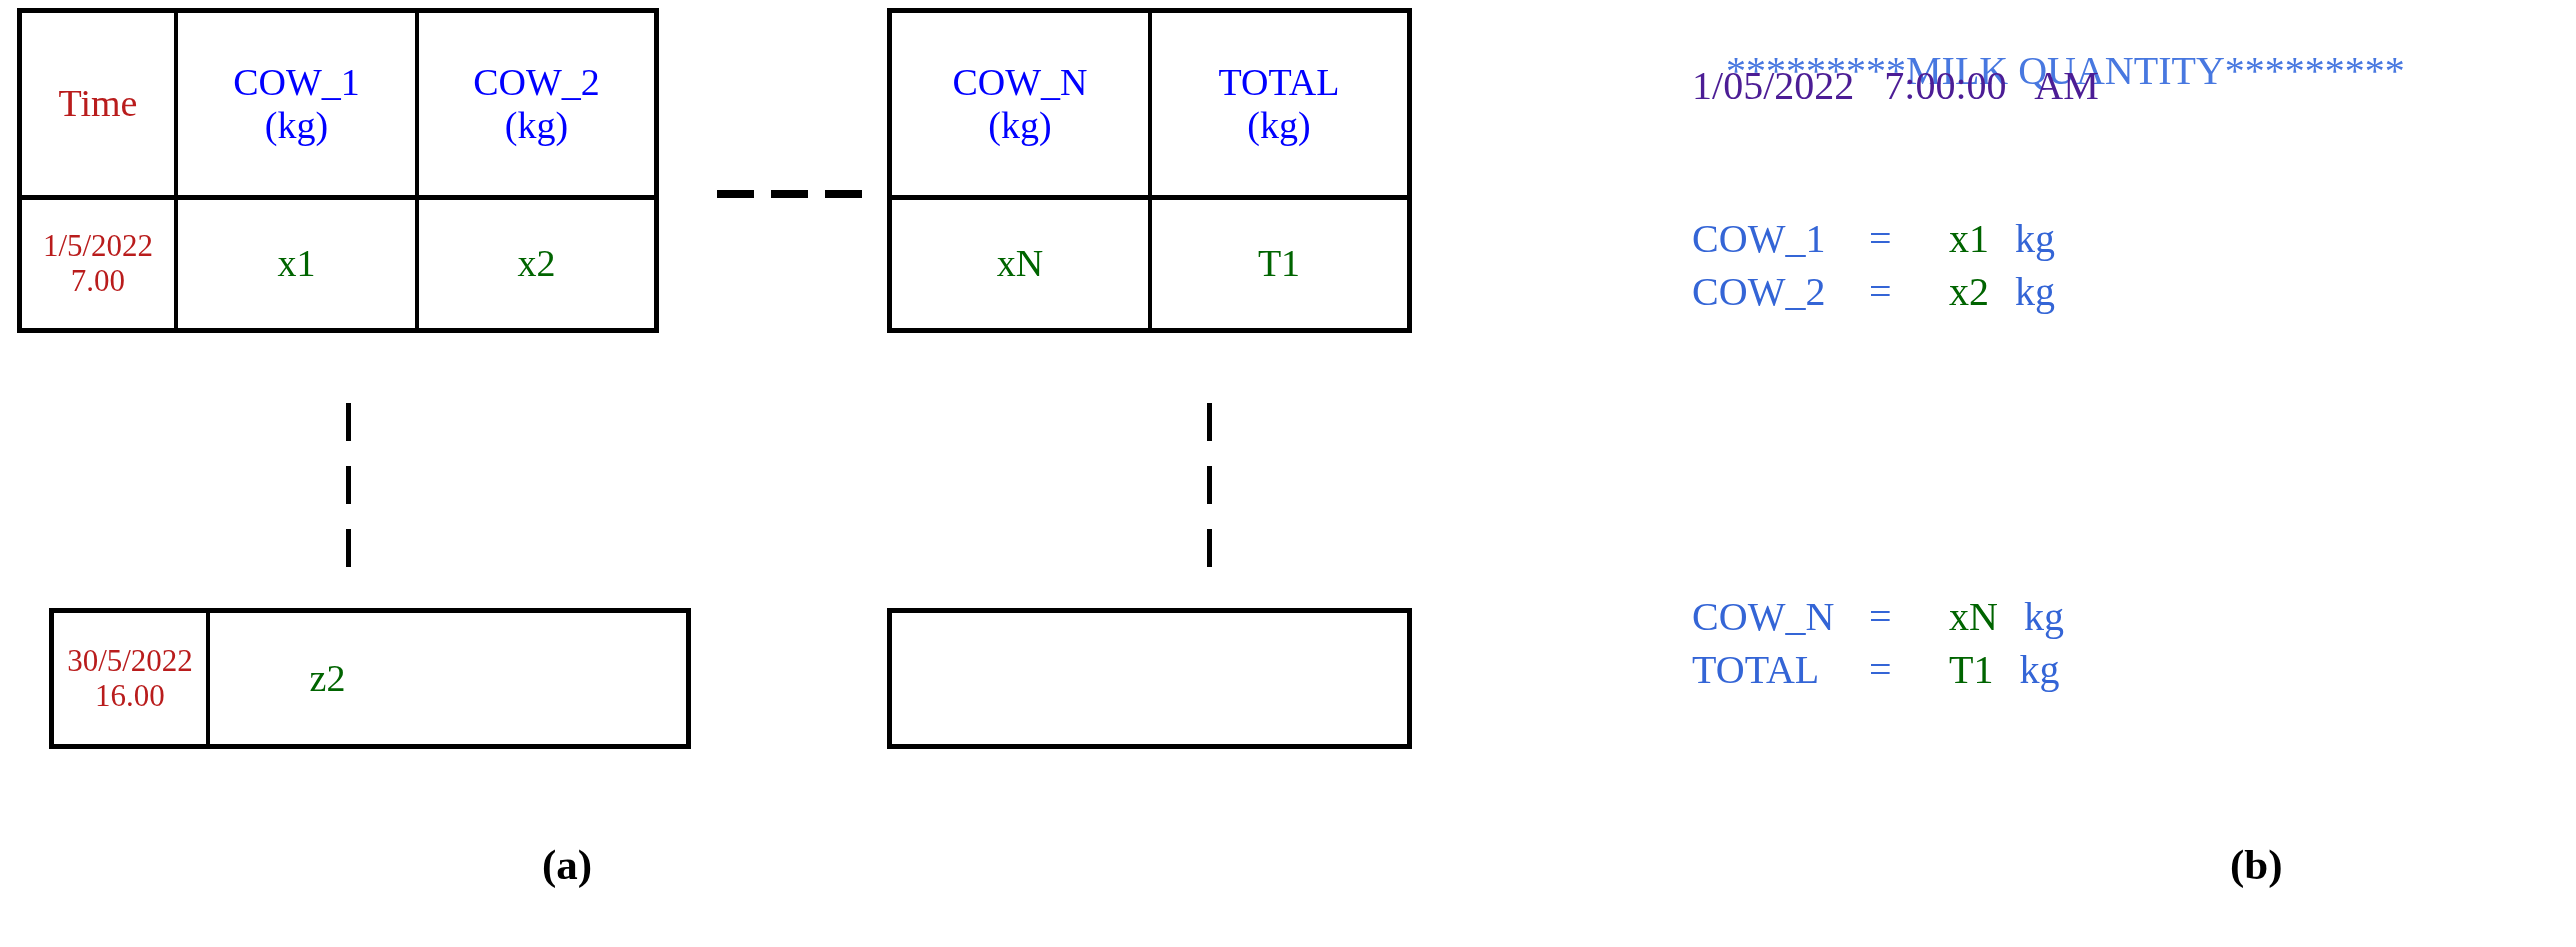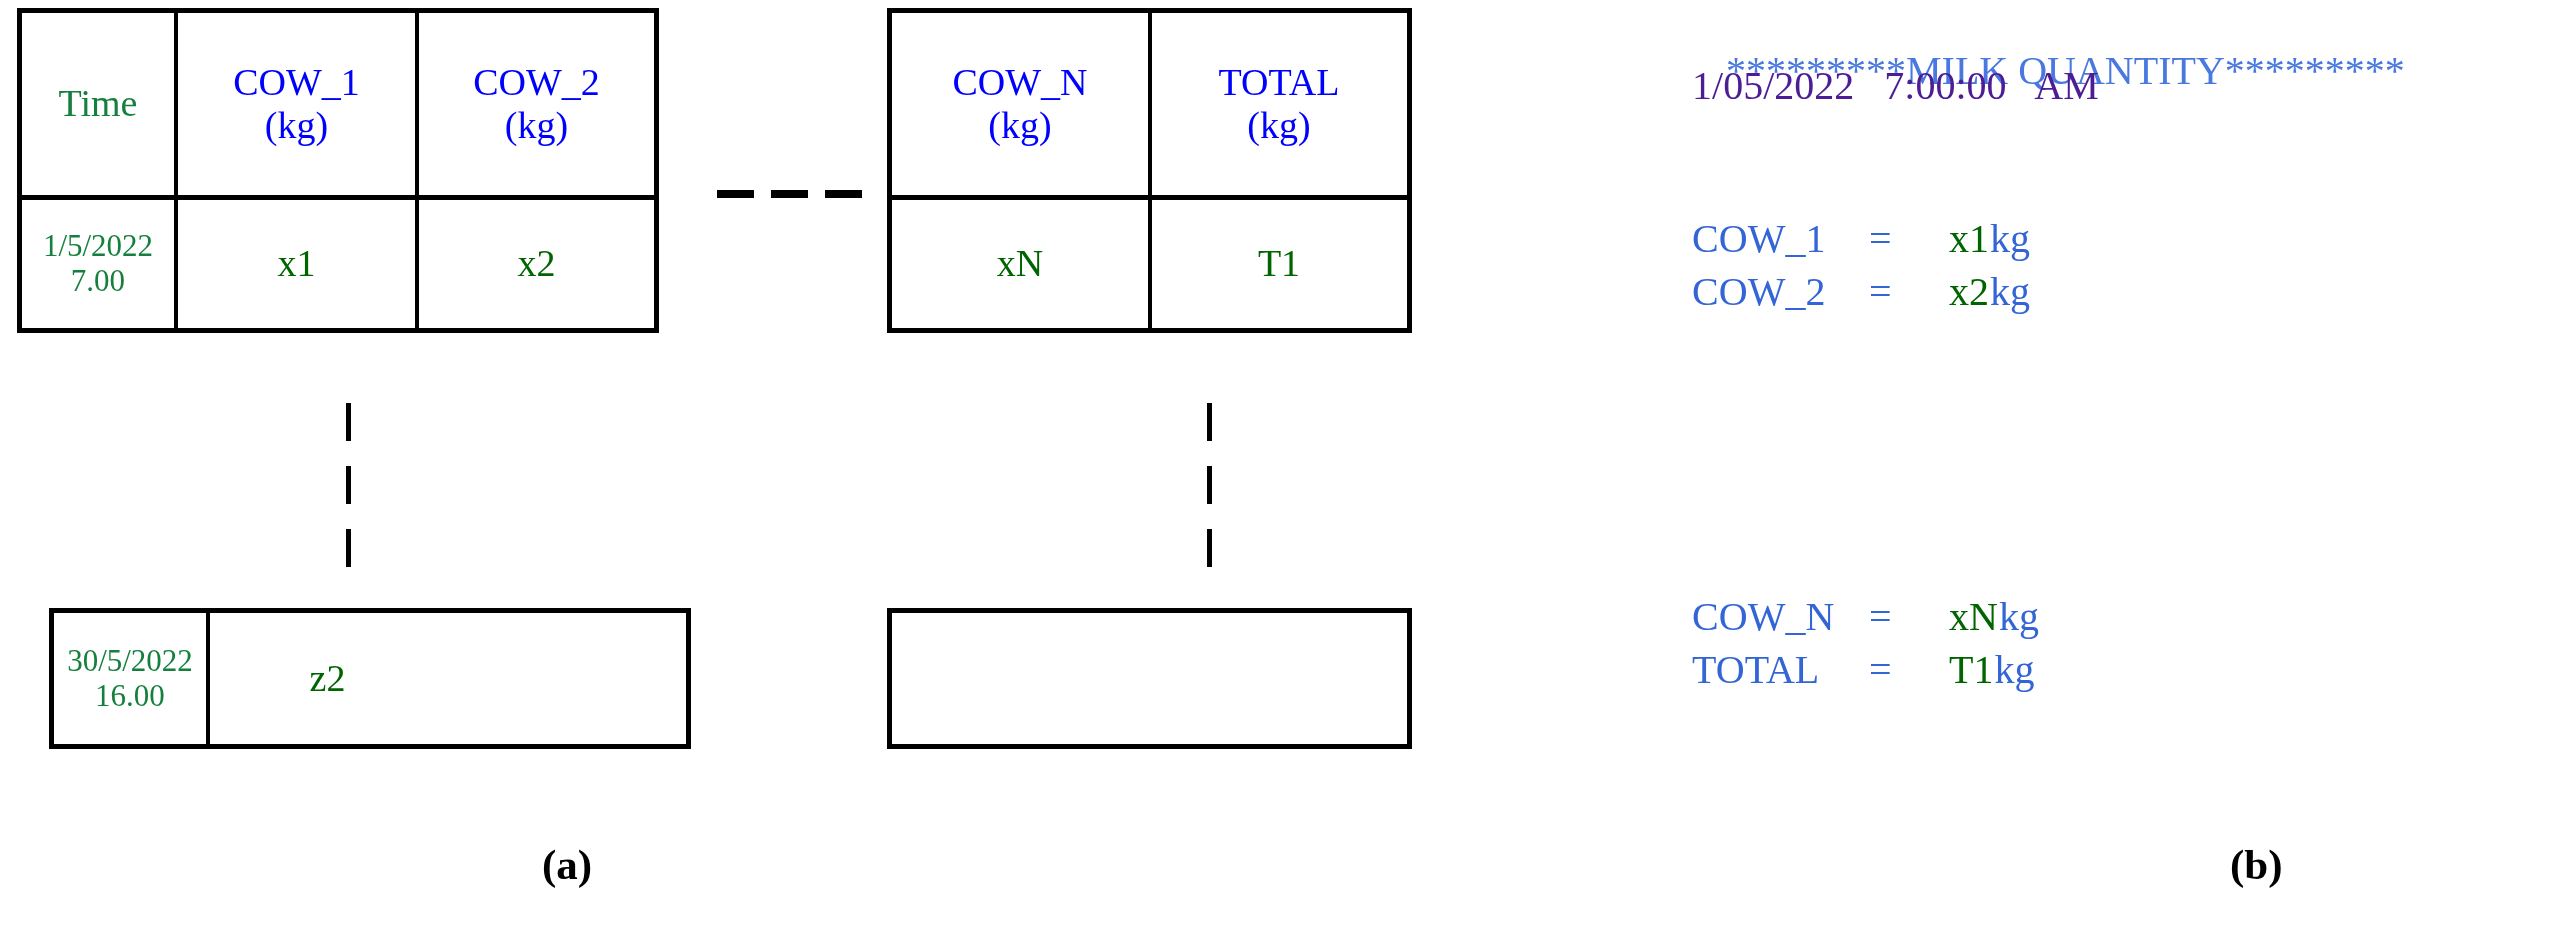--- a/index.html
+++ b/index.html
@@ -38,21 +38,21 @@
     display: flex;
     align-items: center;
     justify-content: center;
     text-align: center;
     font-size: 38px;
     line-height: 1.14;
     border-right: 4.6px solid #000000;
   }
   .tcell:last-child { border-right: none; }
 
-  .c-time   { color: #15803d; }
+  .c-time   { color: #b91c1c; }
   .c-head   { color: #0000FF; }
   .c-val    { color: #006400; }
 
   .tcell.time-hdr   { font-size: 38px; }
   .tcell.time-cell  { font-size: 31px; }
 
   
   #table-left {
     left: 17px; top: 7.6px;
     width: 642px; height: 325px;
@@ -166,21 +166,21 @@
     width: 80px;
     display: inline-block;
   }
   .pb-row .val {
     color: #006400;
     display: inline-block;
   }
   .pb-row .unit {
     color: #3465D6;
     display: inline-block;
-    margin-left: 1px;
+    margin-left: 26px;
   }
   #pb-row-cow1 { top: 219px; }
   #pb-row-cow2 { top: 272px; }
   #pb-row-cown { top: 597px; }
   #pb-row-total{ top: 650px; }
 
   
   .caption {
     position: absolute;
     font-size: 43px;

